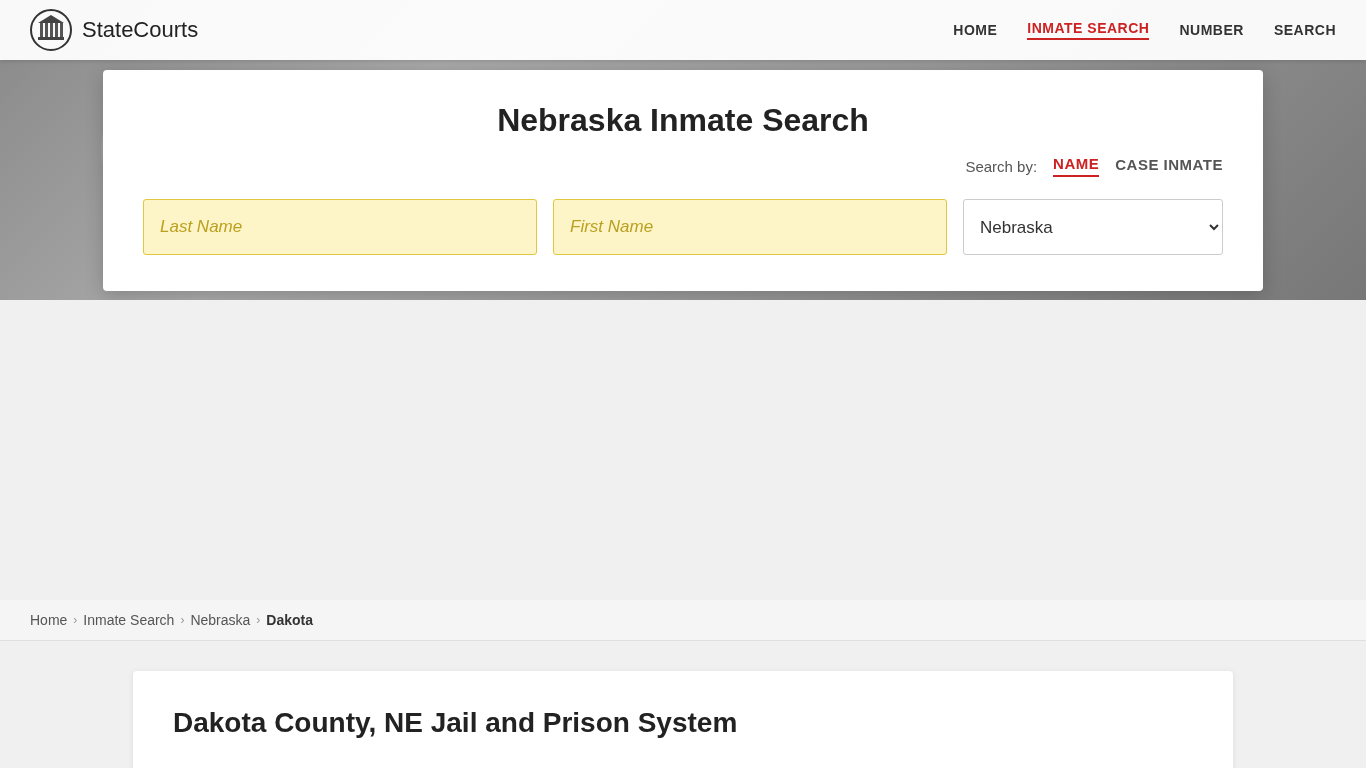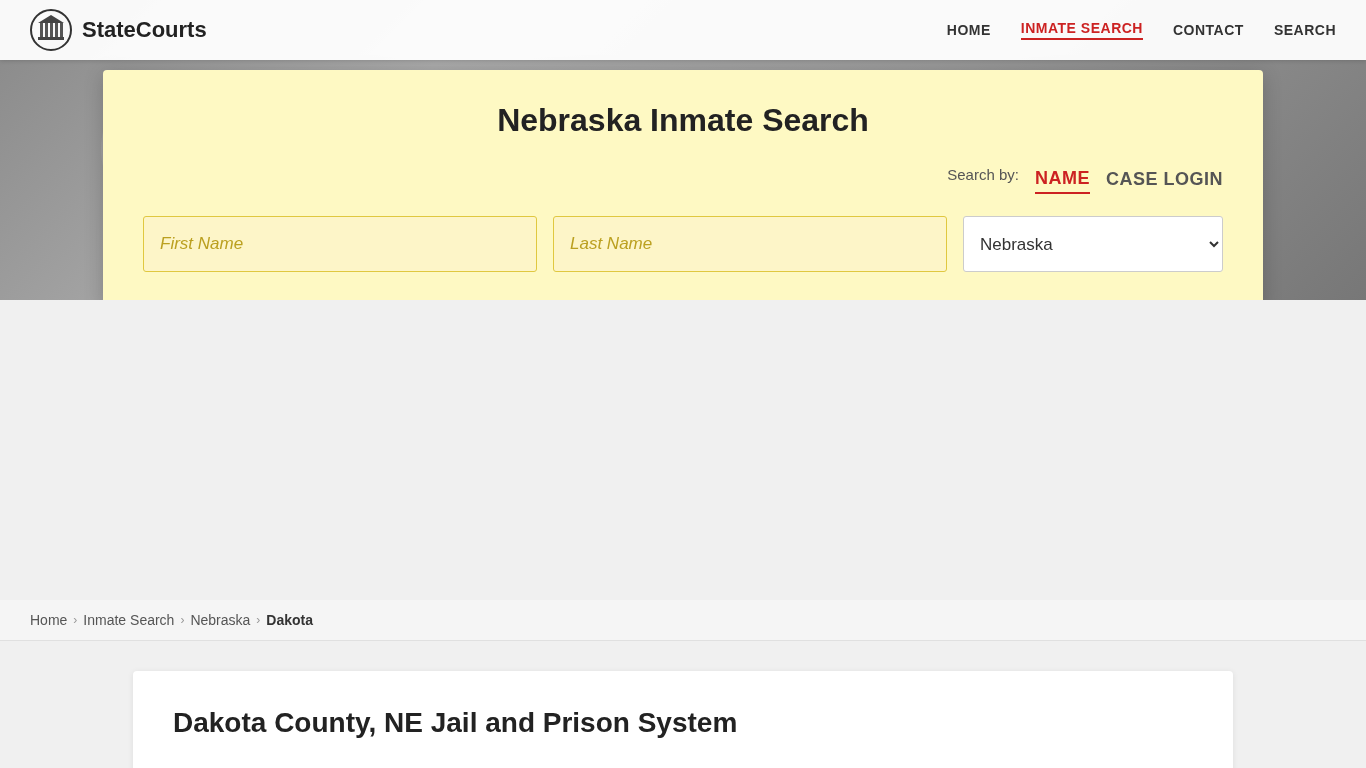--- a/index.html
+++ b/index.html
@@ -47,21 +47,21 @@
       display: flex;
       align-items: center;
       gap: 10px;
     }
     .logo-icon {
       width: 42px;
       height: 42px;
     }
     .logo-text {
       font-size: 22px;
-      font-weight: 700;
+      font-weight: 400;
       color: #222;
     }
     .nav-links {
       display: flex;
       align-items: center;
       gap: 30px;
     }
     .nav-link {
       font-size: 14px;
       font-weight: 600;
@@ -77,21 +77,21 @@
     }
 
     
     .search-card {
       position: absolute;
       top: 70px;
       left: 50%;
       transform: translateX(-50%);
       width: 90%;
       max-width: 1160px;
-      background: #fef9c3;
+      background: #ffffff;
       border-radius: 4px;
       padding: 32px 40px 36px;
       box-shadow: 0 4px 20px rgba(0,0,0,0.2);
       z-index: 5;
     }
     .search-card-title {
       text-align: center;
       font-size: 32px;
       font-weight: 700;
       color: #222;
@@ -102,27 +102,26 @@
       align-items: center;
       justify-content: flex-end;
       gap: 16px;
       margin-bottom: 22px;
     }
     .search-by-label {
       font-size: 15px;
       color: #555;
     }
     .search-tab {
-      font-size: 18px;
+      font-size: 15px;
       font-weight: 700;
       color: #555;
       cursor: pointer;
       padding-bottom: 3px;
       letter-spacing: 0.5px;
-      margin-top: 13px;
     }
     .search-tab.active {
       color: #cc2222;
       border-bottom: 2px solid #cc2222;
     }
     .search-inputs-row {
       display: flex;
       gap: 16px;
       align-items: center;
     }
@@ -246,35 +245,35 @@
 
         <rect x="8" y="28" width="26" height="3" fill="#444"></rect>
 
         <polygon points="21,6 8,14 34,14" fill="#444"></polygon>
       </svg>
       <span class="logo-text">StateCourts</span>
     </div>
     <div class="nav-links">
       <a class="nav-link">HOME</a>
       <a class="nav-link active">INMATE SEARCH</a>
-      <a class="nav-link">CONTACT</a>
+      <a class="nav-link">NUMBER</a>
       <a class="nav-link">SEARCH</a>
     </div>
   </nav>
 
   <div class="search-card">
     <h1 class="search-card-title">Nebraska Inmate Search</h1>
     <div class="search-by-row">
       <span class="search-by-label">Search by:</span>
       <span class="search-tab active">NAME</span>
-      <span class="search-tab">CASE LOGIN</span>
+      <span class="search-tab">CASE INMATE</span>
     </div>
     <div class="search-inputs-row">
+      <input class="input-text" type="text" placeholder="Last Name" style="">
       <input class="input-text" type="text" placeholder="First Name" style="">
-      <input class="input-text" type="text" placeholder="Last Name" style="">
       <select class="state-select">
         <option>Nebraska</option>
         <option>Alabama</option>
         <option>Alaska</option>
         <option>Arizona</option>
         <option>Arkansas</option>
         <option>California</option>
         <option>Colorado</option>
         <option>Florida</option>
         <option>Georgia</option>

